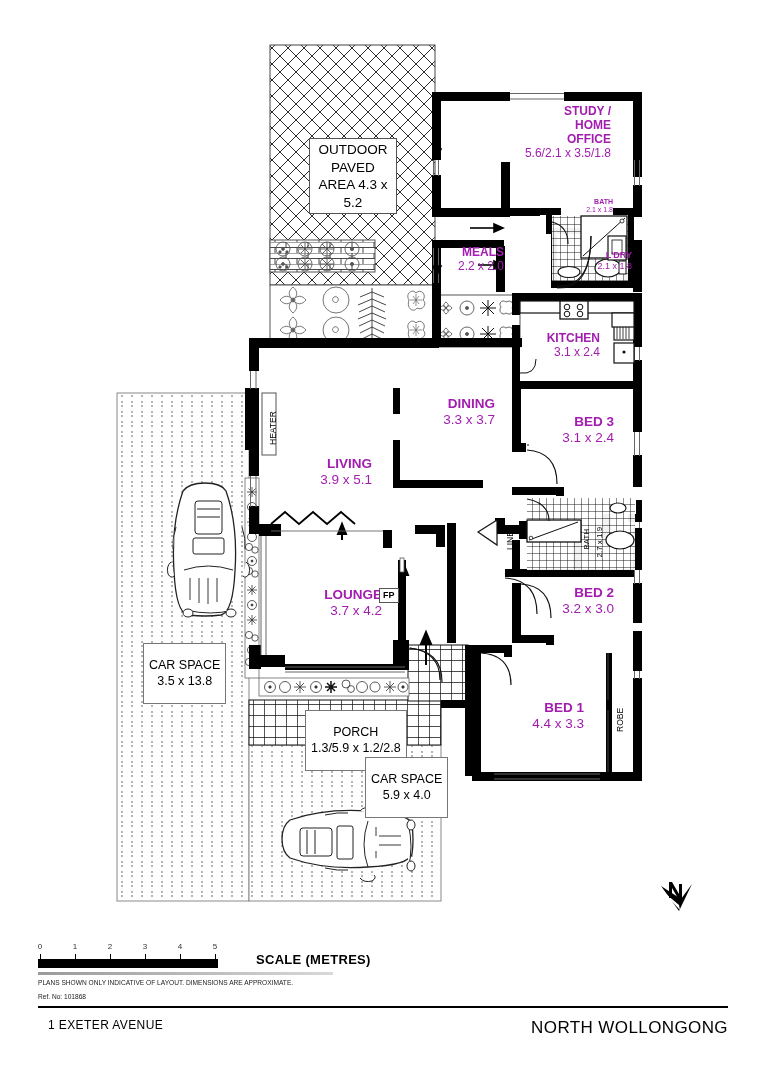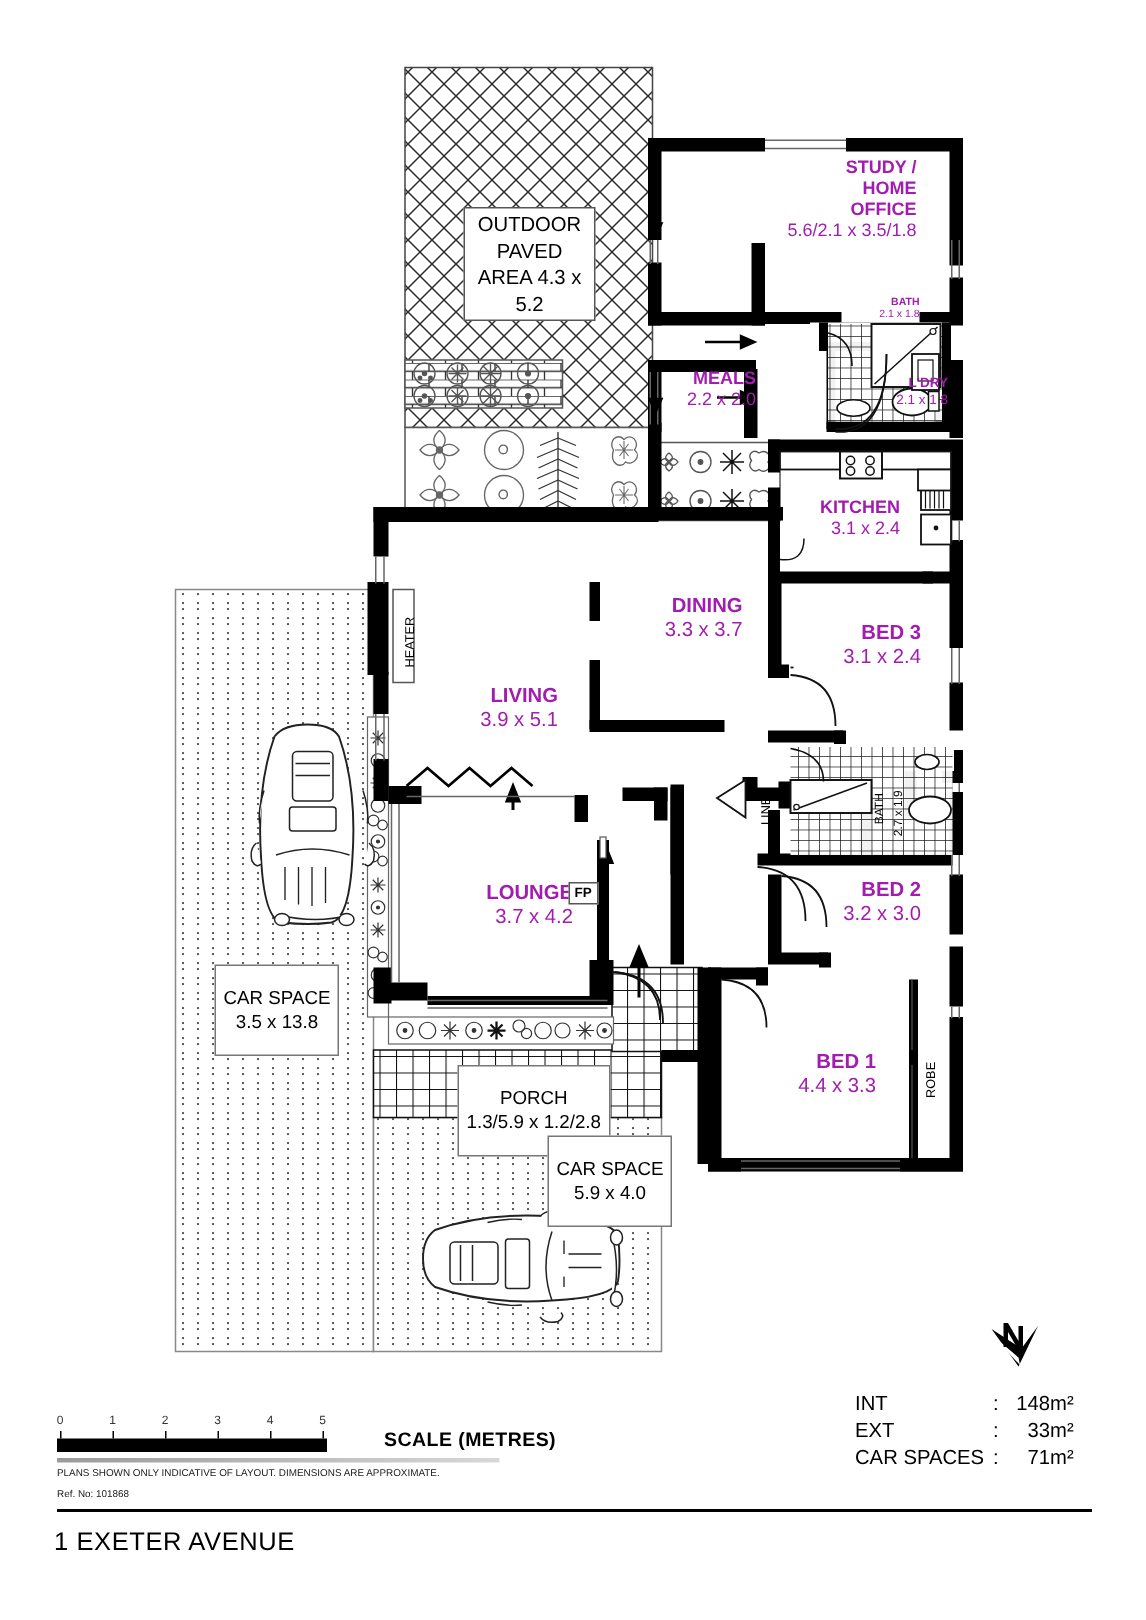--- a/index.html
+++ b/index.html
@@ -95,21 +95,21 @@
     position: absolute; left: 240px; top: 22px;
     font-size: 13px; font-weight: bold; letter-spacing: .3px; color:#000;margin-left:16px;
   }
   .grad-rule {
     position: absolute; left: 38px; top: 42px; width: 295px; height: 3px;
     background: linear-gradient(to right, #9a9a9a, #d8d8d8);
   }
   .disclaimer { position: absolute; left: 38px; top: 48px; width: 420px; font-size: 6.6px; line-height: 1.55; color: #1a1a1a; }
   .refno { position: absolute; left: 38px; top: 63px; font-size: 6.6px; color: #1a1a1a; }
   .thin-rule { position: absolute; left: 38px; top: 76px; width: 690px; height: 1.5px; background: #000; }
-  #addr-left { position: absolute; left: 36px; top: 88px; font-size: 17px; letter-spacing: .4px; color: #000; }
+  #addr-left { position: absolute; left: 48px; top: 88px; font-size: 12px; letter-spacing: .4px; color: #000; }
   #addr-right { position: absolute; right: 36px; top: 88px; font-size: 17px; letter-spacing: .4px; color: #000; }
 
   #stats { position: absolute; left: 570px; top: 928px; font-size: 13.5px; color: #000; }
   #stats table { border-collapse: collapse; }
   #stats td { padding: 0 0 3px 0; font-size: 13.5px; color: #000; }
   #stats td.k { padding-right: 6px; }
   #stats td.c { padding-right: 4px; }
   #stats td.v { text-align: right; min-width: 46px; }
   #northarrow { position: absolute; left: 655px; top: 878px; width: 42px; height: 44px; }
 </style>
@@ -678,41 +678,20 @@
       <span>5.9 x 4.0</span>
     </div>
   </div>
 
   <svg id="northarrow" viewBox="0 0 42 44">
     <path d="M6 8 L24 33 L37 6 L26 21 Z" fill="#000"></path>
     <path d="M4 10 L25 32 L24 27 Z" fill="#fff"></path>
     <path d="M14 4 L14 20 L17 20 L17 10 L24 22 L27 22 L27 6 L24 6 L24 16 L17 4 Z" fill="#000"></path>
   </svg>
 
-  <div id="stats">
-    <table>
-      <tbody>
-        <tr>
-          <td class="k">INT</td>
-          <td class="c">:</td>
-          <td class="v">148m²</td>
-        </tr>
-        <tr>
-          <td class="k">EXT</td>
-          <td class="c">:</td>
-          <td class="v">33m²</td>
-        </tr>
-        <tr>
-          <td class="k">CAR SPACES</td>
-          <td class="c">:</td>
-          <td class="v">71m²</td>
-        </tr>
-      </tbody>
-    </table>
-  </div>
 
   <div id="footer">
 
     <div class="scalebar-wrap">
       <div class="sb-nums">
         <span style="left:2px">0</span>
         <span style="left:37px">1</span>
         <span style="left:72px">2</span>
         <span style="left:107px">3</span>
         <span style="left:142px">4</span>
@@ -728,14 +707,15 @@
       </div>
       <div class="sb-bar"></div>
     </div>
 
     <div class="scale-title">SCALE (METRES)</div>
     <div class="grad-rule"></div>
     <div class="disclaimer">PLANS SHOWN ONLY INDICATIVE OF LAYOUT.  DIMENSIONS ARE APPROXIMATE.</div>
     <div class="refno">Ref. No: 101868</div>
     <div class="thin-rule"></div>
     <div id="addr-left">1 EXETER AVENUE</div>
+    <div id="addr-right">NORTH WOLLONGONG</div>
   </div>
 </div>
 
 </body></html>

